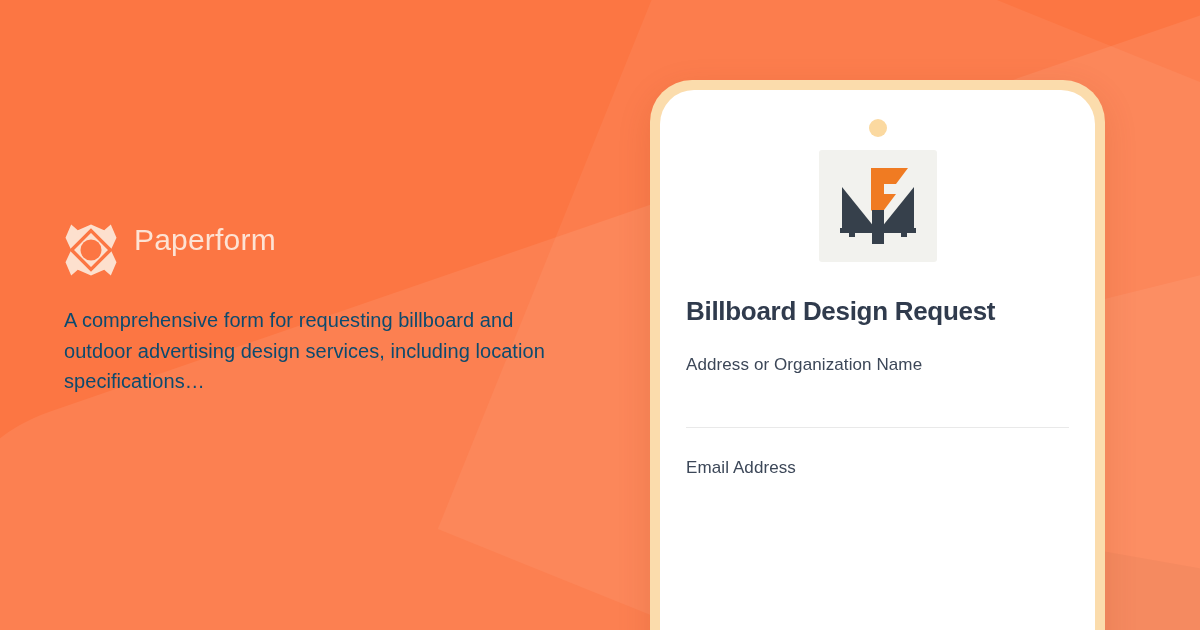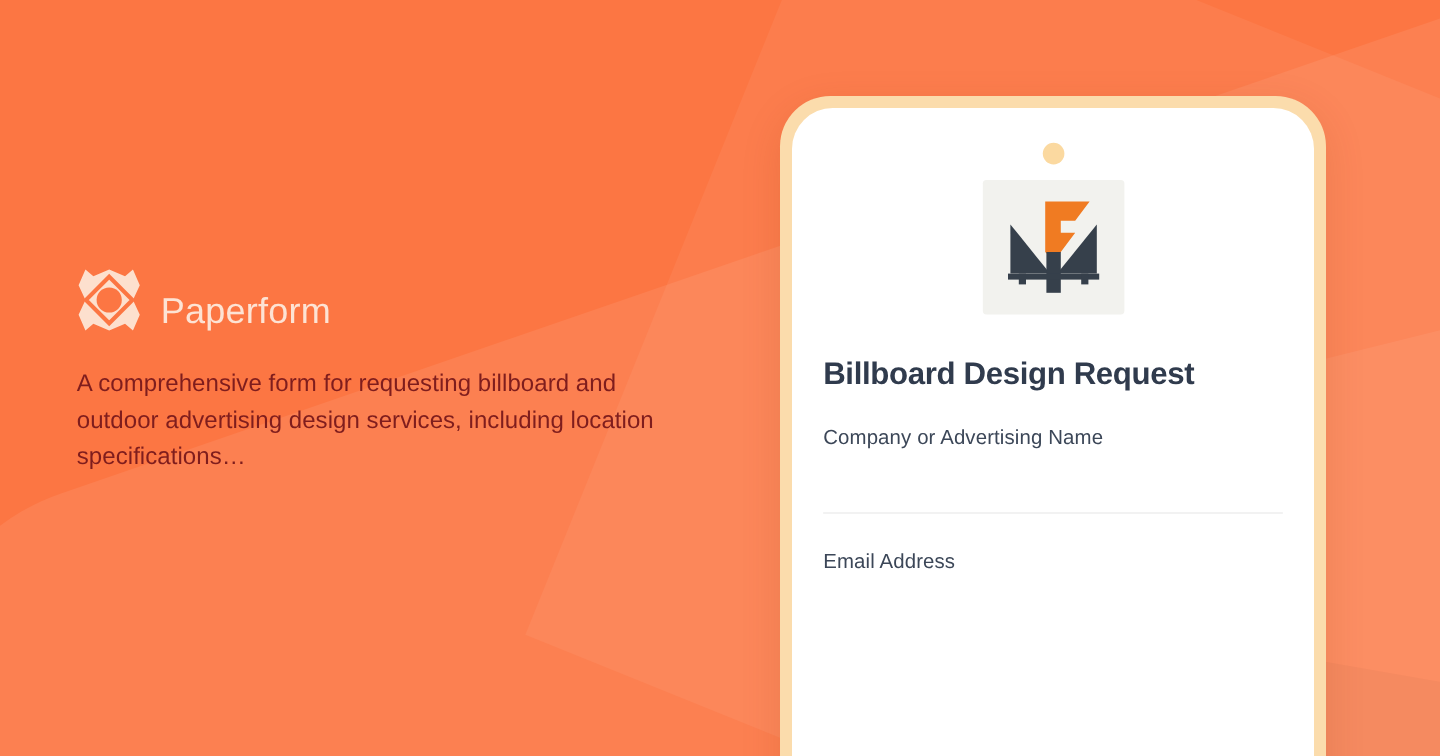--- a/index.html
+++ b/index.html
@@ -65,21 +65,21 @@
     height: 630px;
     z-index: 2;
     display: flex;
     flex-direction: column;
     justify-content: center;
     padding-bottom: 10px;
   }
 
   .brand {
     display: flex;
-    align-items: flex-end;
+    align-items: flex-start;
     gap: 16px;
     margin-bottom: 28px;
   }
   .brand-mark { width: 54px; height: 54px; flex: 0 0 54px; display:block; }
   .brand-name {
     color: #FDE3D4;
     font-size: 30px;
     letter-spacing: 0.2px;
     font-weight: 400;
   }
@@ -88,21 +88,21 @@
     color: #FFF7F2;
     font-size: 50px;
     line-height: 1.155;
     font-weight: 700;
     letter-spacing: -0.8px;
     margin-bottom: 24px;
     max-width: 520px;
   }
 
   .subhead {
-    color: #7f1d1d;
+    color: #0c4a6e;
     font-size: 20px;
     line-height: 1.52;
     font-weight: 400;
     max-width: 520px;
     letter-spacing: 0.05px;
   }
 
   
   .phone {
     position: absolute;
@@ -218,21 +218,21 @@
           <rect x="15" y="66" width="6" height="9" fill="#36404B"></rect>
 
           <rect x="67" y="66" width="6" height="9" fill="#36404B"></rect>
         </svg>
       </span>
     </div>
 
     <h2 class="form-title">Billboard Design Request</h2>
 
     <div class="field">
-      <div class="field-label">Company or Advertising Name</div>
+      <div class="field-label">Address or Organization Name</div>
       <div class="field-line"></div>
     </div>
 
 
     <div class="field field-last">
       <div class="field-label">Email Address</div>
 
     </div>
 
   </div>

